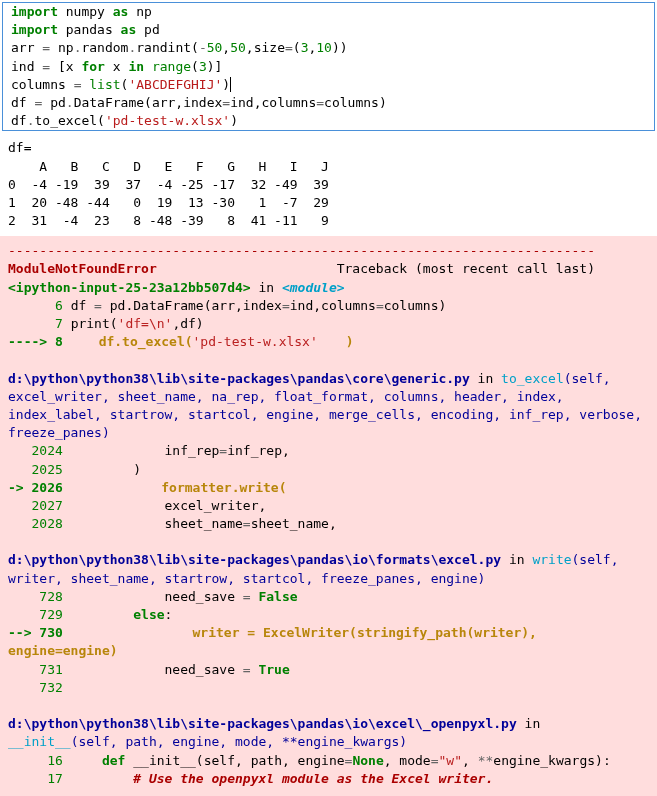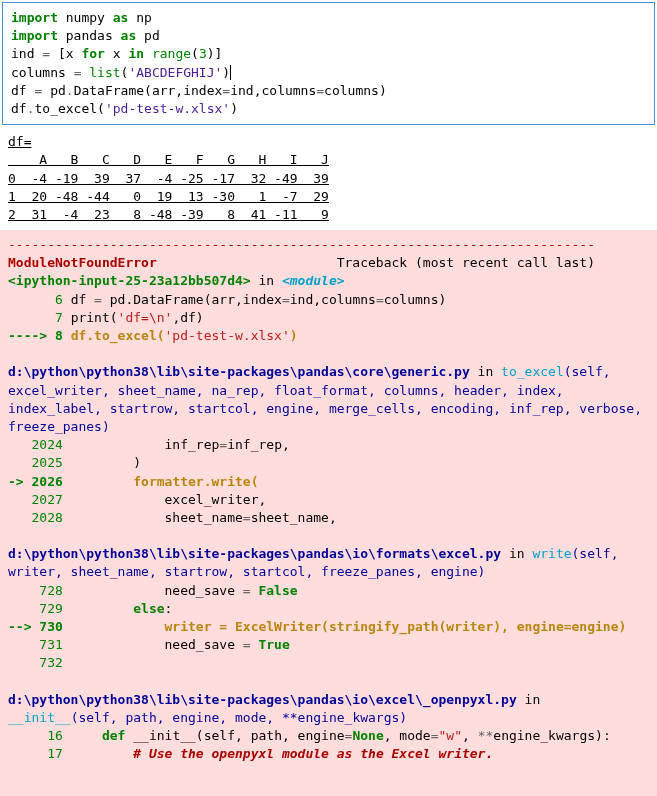--- a/index.html
+++ b/index.html
@@ -6,63 +6,63 @@
     margin: 0;
     padding: 0;
     font-family: Consolas, monospace;
     font-size: 13px;
     line-height: 1.4;
     background: white;
     width: 657px;
   }
   .code-cell {
     border: 1px solid #4a90d9;
-    padding: 6px 8px;
+    padding: 0 8px;
     background: white;
     margin: 2px;
   }
   .output-text {
     padding: 6px 8px;
     white-space: pre;
     color: #000;
     font-family: Consolas, monospace;
-    text-decoration: underline;
   }
   .error-cell {
     background: #fdd;
     padding: 6px 8px;
     white-space: pre-wrap;
     font-family: Consolas, monospace;
   }
   .dashed-line {
     color: #a00;
     letter-spacing: 0;
   }
   .kw { color: #008000; font-weight: bold; }
   .op { color: #666; }
-  .str { color: #4c1d95; text-align: center; }
+  .str { color: #b91c1c; text-align: center; }
   .num { color: #008000; }
   .bltn { color: #008000; }
   .err-name { color: #a00; font-weight: bold; }
   .tb-file { color: #009; font-weight: bold; text-align: right; }
   .tb-func { color: #00a0c8; text-align: center; }
   .tb-ln { color: #008000; }
   .tb-arrow { color: #008000; font-weight: bold; }
   .tb-str { color: #ba2121; }
   .tb-comment { color: #a00; font-style: italic; font-weight: bold;}
   .tb-kw { color: #008000; font-weight: bold; }
-  .tb-highlight { font-weight: bold; color: #b8860b;}
+  .tb-highlight { font-weight: bold; color: #b8860b; margin-left: 28px;}
   .tb-module { color: #00a0c8; font-weight: bold; font-style: italic; }
 </style>
 </head>
 <body>
 
 <div class="code-cell">
   <div><span class="kw">import</span> <span>numpy</span> <span class="kw">as</span> <span>np</span></div>
   <div><span class="kw">import</span> <span>pandas</span> <span class="kw">as</span> <span>pd</span></div>
+  <div>arr <span class="op">=</span> np<span class="op">.</span>random<span class="op">.</span>randint(<span class="op">-</span><span class="num">50</span>,<span class="num">50</span>,size<span class="op">=</span>(<span class="num">3</span>,<span class="num">10</span>))</div>
   <div>ind <span class="op">=</span> [x <span class="kw">for</span> x <span class="kw">in</span> <span class="bltn">range</span>(<span class="num">3</span>)]</div>
   <div>columns <span class="op">=</span> <span class="bltn">list</span>(<span class="str">'ABCDEFGHIJ'</span>)<span style="border-left:1px solid #000;"></span></div>
   <div>df <span class="op">=</span> pd<span class="op">.</span>DataFrame(arr,index<span class="op">=</span>ind,columns<span class="op">=</span>columns)</div>
   <div>df<span class="op">.</span>to_excel(<span class="str">'pd-test-w.xlsx'</span>)</div>
 </div>
 
 <div class="output-text"><span>df=</span>
 <span>    A   B   C   D   E   F   G   H   I   J</span>
 <span>0  -4 -19  39  37  -4 -25 -17  32 -49  39</span>
 <span>1  20 -48 -44   0  19  13 -30   1  -7  29</span>

